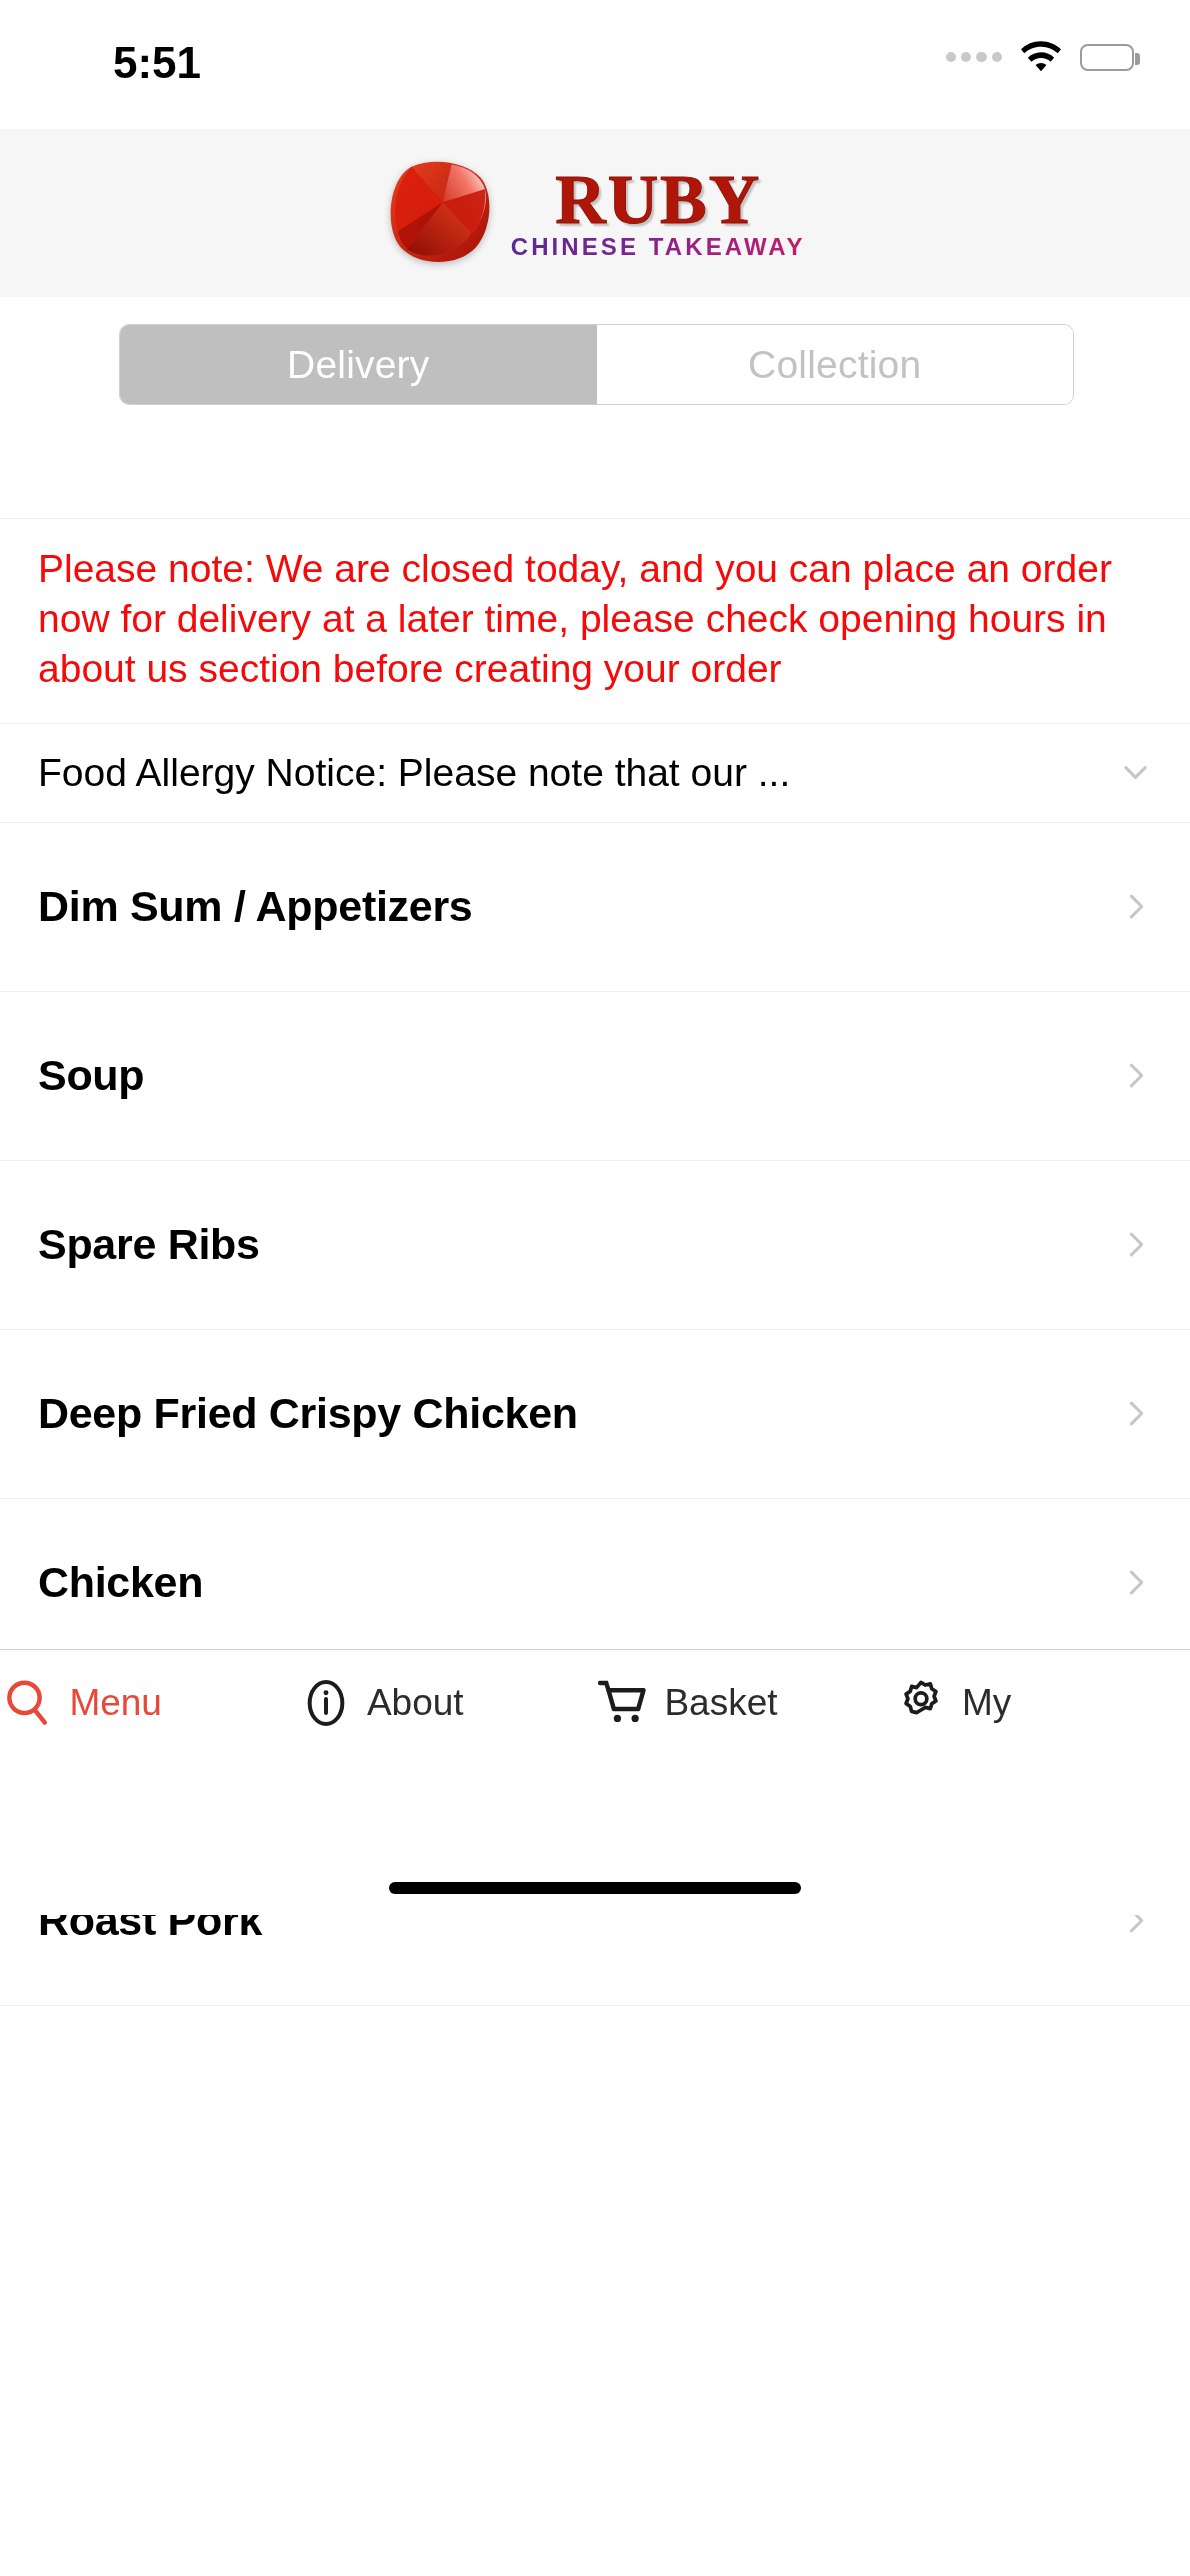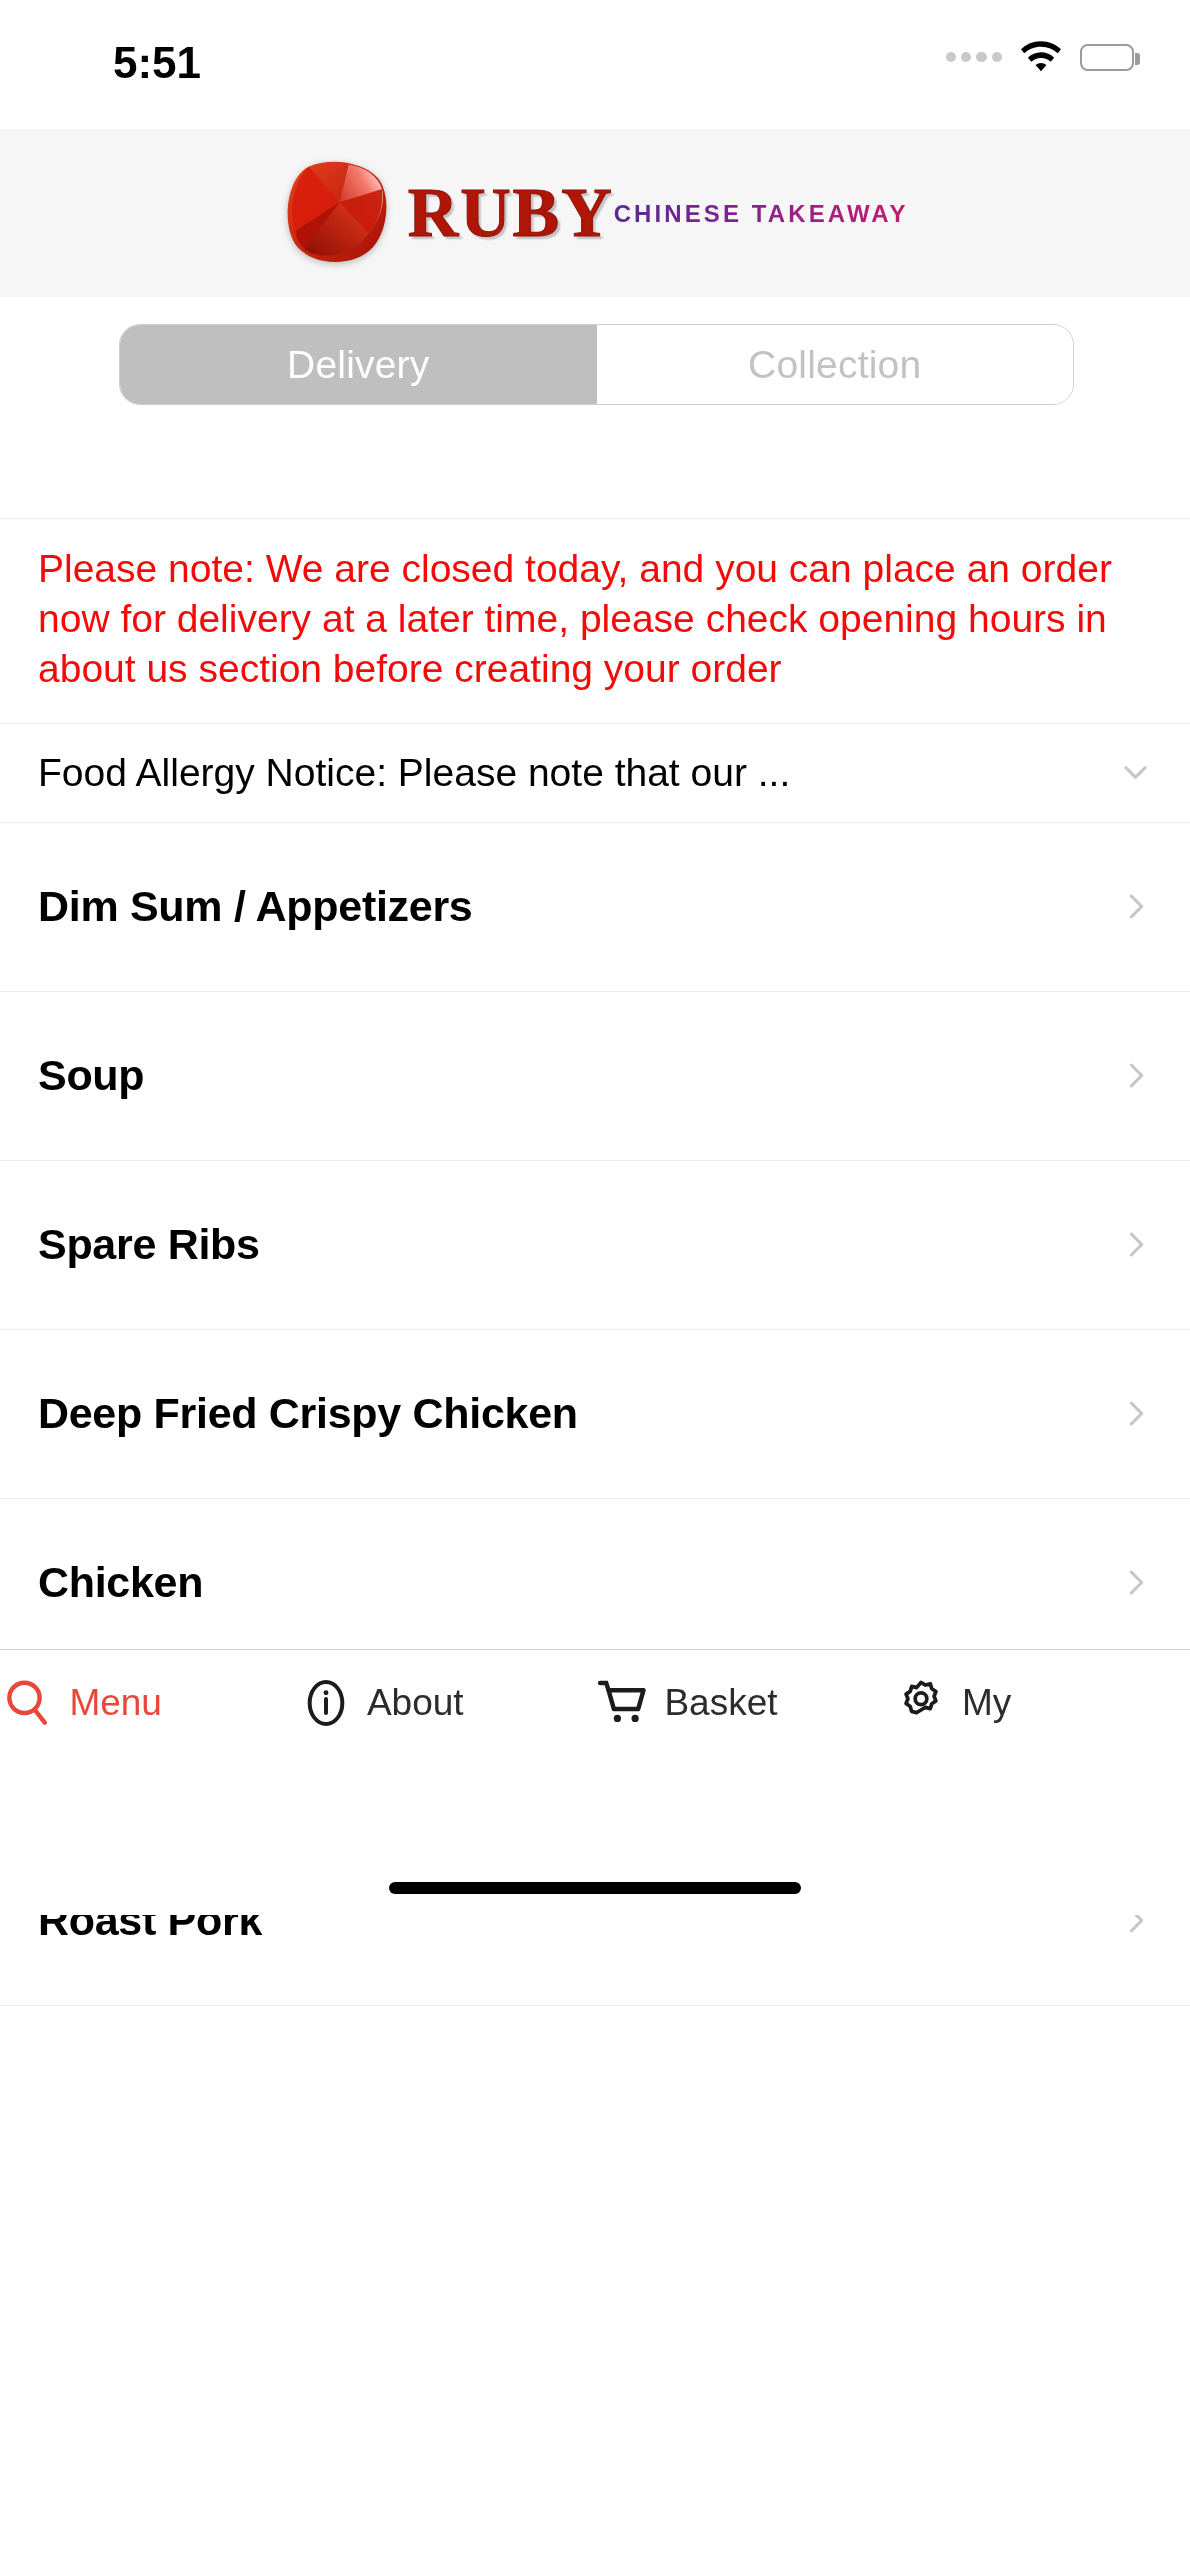--- a/index.html
+++ b/index.html
@@ -38,41 +38,41 @@
   }
 
   
   .logo-header{
     position:absolute; left:0; top:129px; width:1190px; height:168px;
     background:#f6f6f6;
     display:flex; align-items:center; justify-content:center;
   }
   .logo-wrap{ position:relative; display:flex; align-items:center; gap:13.4px; }
   .gem{ width:113px; height:107px; display:block; filter:drop-shadow(0 2.9px 3.8px rgba(0,0,0,.25)); }
-  .logo-text{ display:flex; flex-direction:row; align-items:center; }
+  .logo-text{ display:flex; flex-direction:column; align-items:center; }
   .logo-ruby{
     font-family:"Liberation Serif", serif;
     font-size:70px; font-weight:700; line-height:.93;
     color:#b01608; letter-spacing:1.9px;
     -webkit-text-stroke:1px #8d1206;
     text-shadow:2.9px 2.9px 1.9px rgba(150,150,150,.55);
   }
   .logo-sub{
     font-size:24px; font-weight:800; letter-spacing:3.1px; line-height:1;
     margin-top:2.9px;
     background:linear-gradient(90deg,#5b2a8f 0%,#7a2490 38%,#a3207f 70%,#c21c6a 100%);
     -webkit-background-clip:text; background-clip:text; color:transparent;
     text-shadow:none;
   }
 
   
   .segwrap{
     position:absolute; left:119px; top:324px;
     width:955px; height:81px;
-    border:1.9px solid #cfcfcf; border-radius:21px;
+    border:1.9px solid #cfcfcf; border-radius:10px;
     display:flex; overflow:hidden; background:#ffffff;
   }
   .seg{
     flex:1 1 50%;
     display:flex; align-items:center; justify-content:center;
     font-size:39px; letter-spacing:0.2px;
   }
   .seg.active{ background:#bfbfbf; color:#ffffff; }
   .seg.inactive{ background:#ffffff; color:#c2c2c2; }
 

